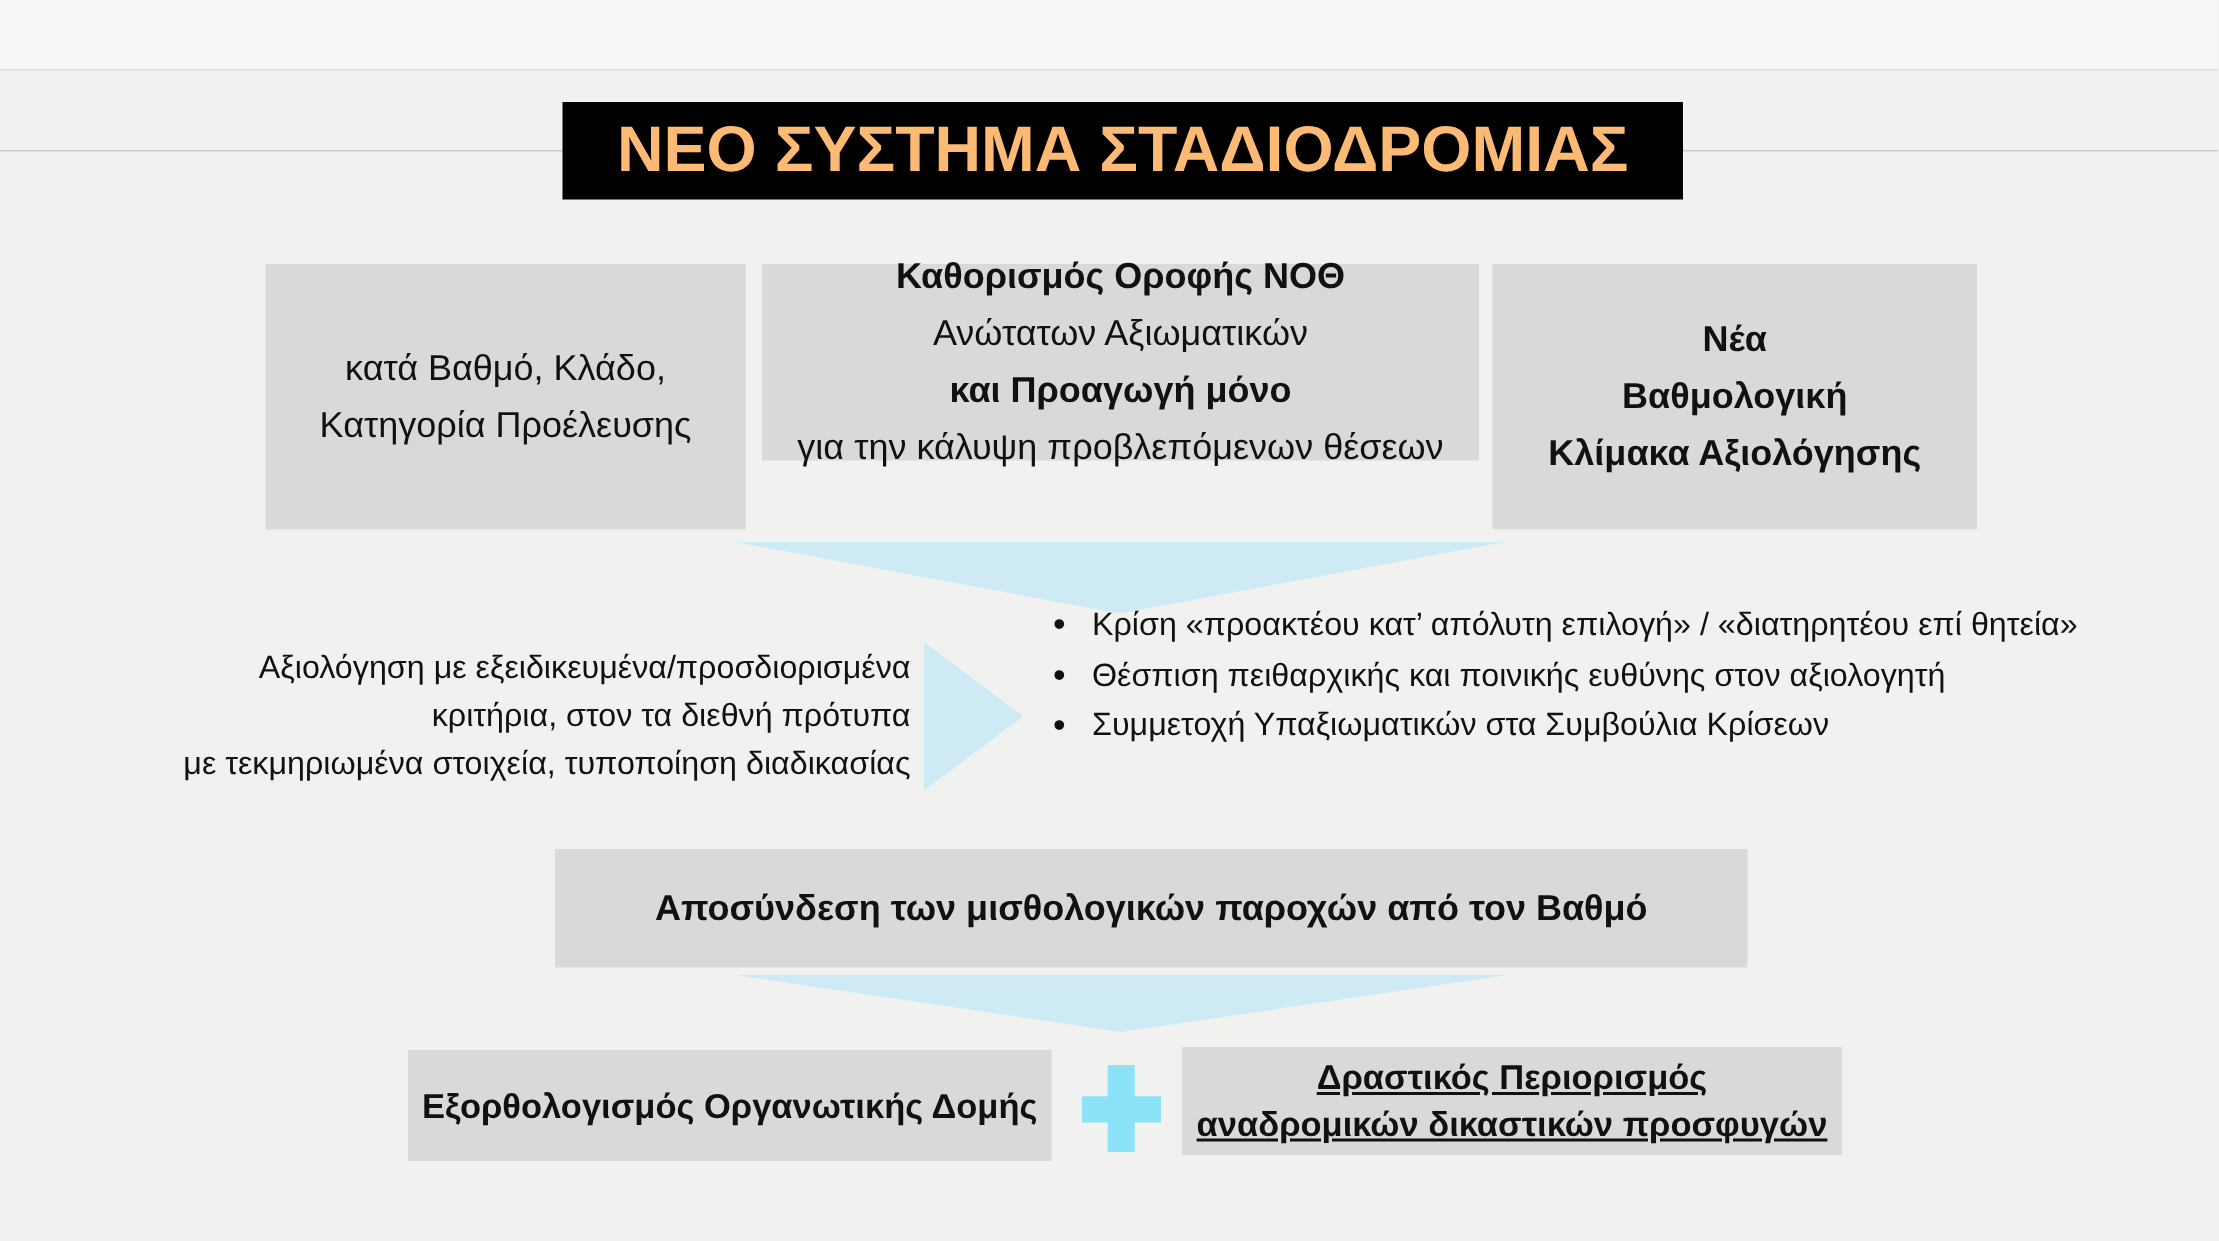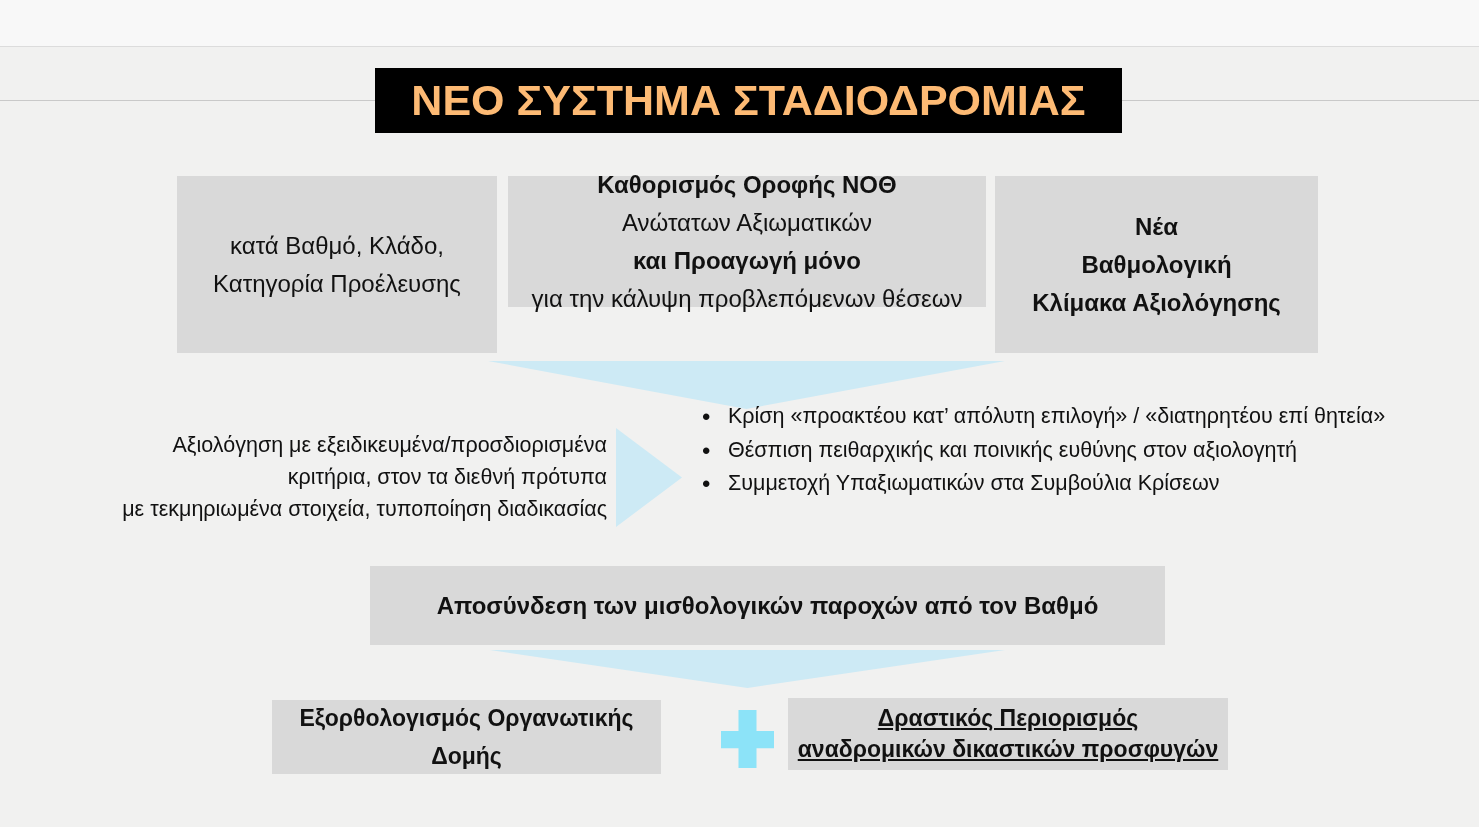--- a/index.html
+++ b/index.html
@@ -114,21 +114,21 @@
     position: absolute;
     left: 4px;
     font-size: 24px;
   }
 
   .midbox {
     left: 370px; top: 566px; width: 795px; height: 79px;
   }
   .midbox .ln { font-size: 24px; font-weight: 700; }
 
-  .blbox { left: 272px; top: 700px; width: 389px; height: 74px; }
+  .blbox { left: 272px; top: 700px; width: 429px; height: 74px; }
   .blbox .ln { font-size: 23px; font-weight: 700; }
 
   .brbox { left: 788px; top: 698px; width: 440px; height: 72px; text-decoration: underline; }
   .brbox .ln { font-size: 23px; font-weight: 700; line-height: 31px; }
 
   .plus-icon {
     position: absolute;
     left: 721px; top: 710px;
     width: 53px; height: 58px;
     background: #8ce3f8;

